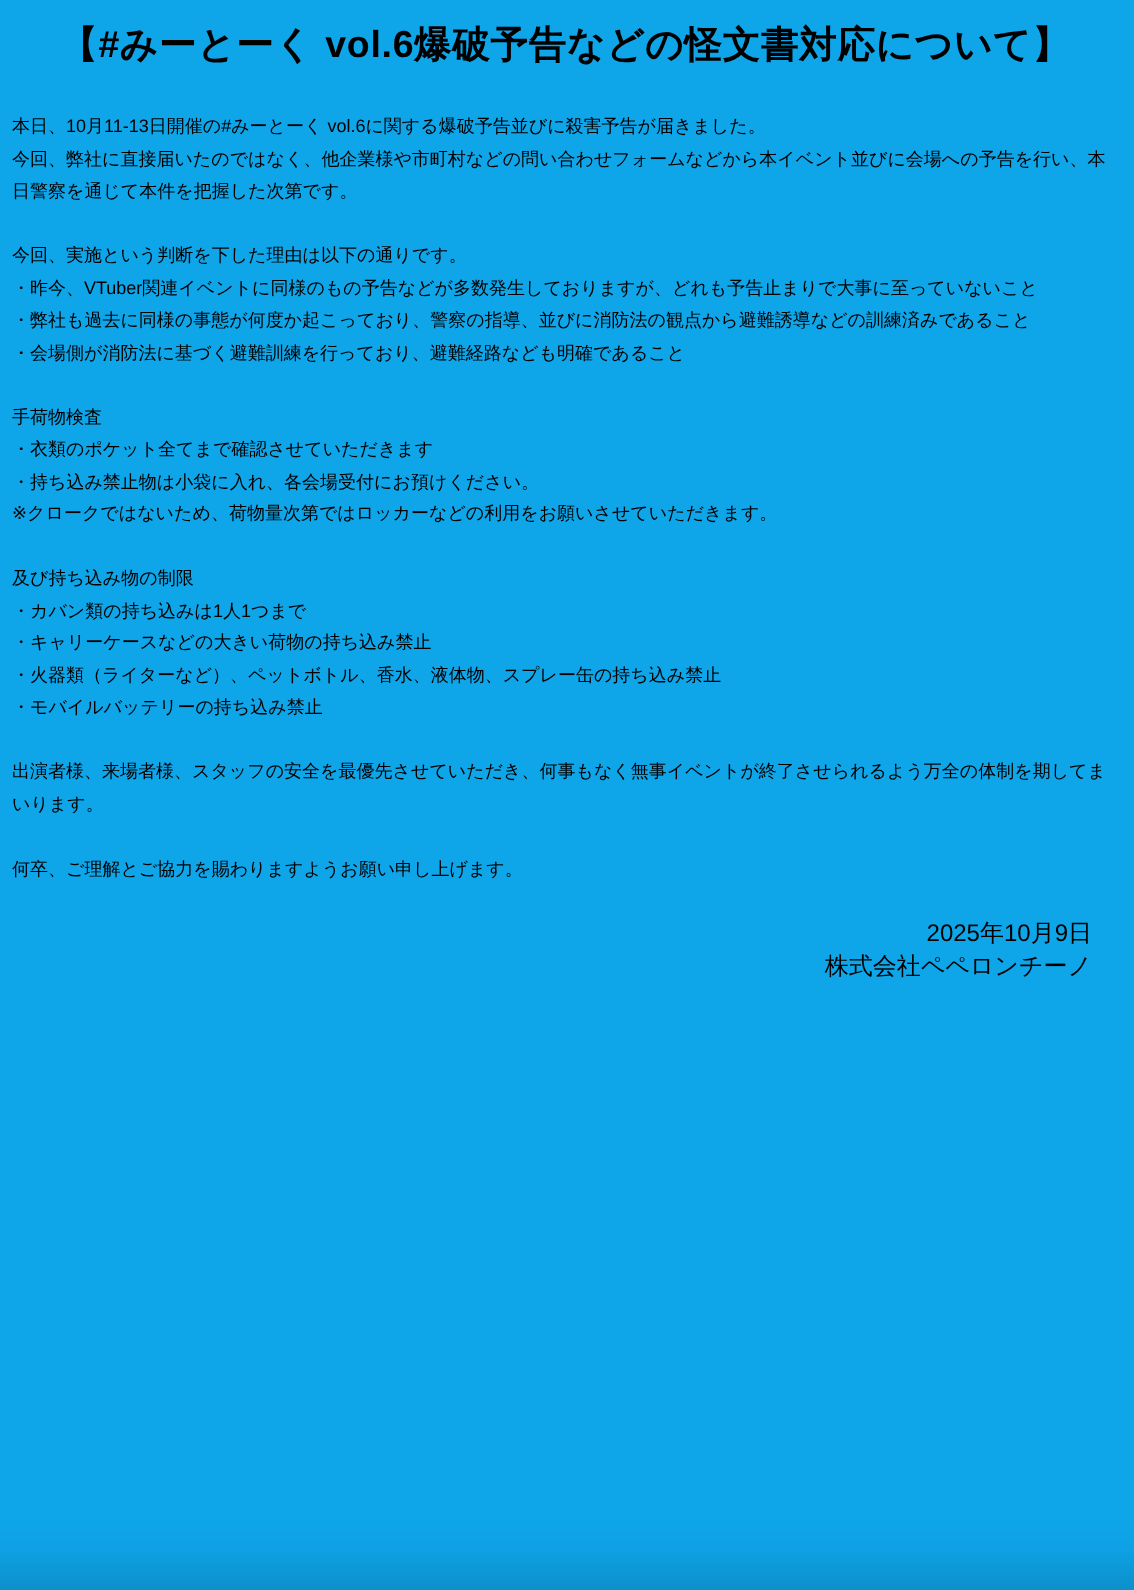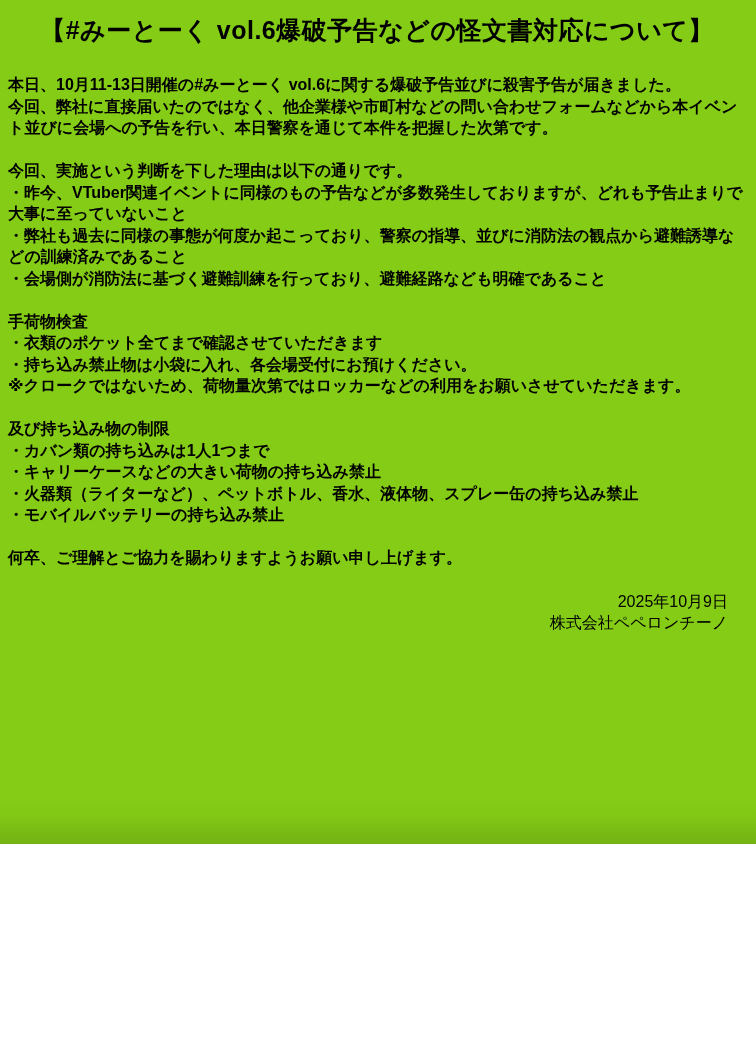--- a/index.html
+++ b/index.html
@@ -10,39 +10,39 @@
   body {
     width: 756px;
     height: 1060px;
     overflow: hidden;
     font-family: "Liberation Sans", "DejaVu Sans", sans-serif;
     color: #000000;
   }
   .page {
     position: relative;
     width: 756px;
-    height: 844px;
-    background: #84cc16;
+    height: 1060px;
+    background: #0ea5e9;
     box-sizing: border-box;
     padding: 12px 10px 0 8px;
   }
   .doc-title {
     text-align: center;
     font-size: 25px;
     font-weight: 700;
     line-height: 36px;
     margin: 0 0 26px 0;
     letter-spacing: 0.5px;
   }
   .doc-paragraph {
-    font-size: 16px;
+    font-size: 12px;
     line-height: 21.5px;
     margin: 0 0 21.5px 0;
     white-space: pre-line;
-    font-weight: 700;
+    font-weight: 400;
   }
   .signature {
     margin-top: 22px;
     text-align: right;
     padding-right: 18px;
     font-size: 16px;
     line-height: 21.5px;
   }
   .signature div {
     white-space: nowrap;
@@ -83,20 +83,21 @@
 ※クロークではないため、荷物量次第ではロッカーなどの利用をお願いさせていただきます。</p>
 
   <p class="doc-paragraph">及び持ち込み物の制限
 ・カバン類の持ち込みは1人1つまで
 ・キャリーケースなどの大きい荷物の持ち込み禁止
 ・火器類（ライターなど）、ペットボトル、香水、液体物、スプレー缶の持ち込み禁止
 ・モバイルバッテリーの持ち込み禁止</p>
 
 
 
+  <p class="doc-paragraph">出演者様、来場者様、スタッフの安全を最優先させていただき、何事もなく無事イベントが終了させられるよう万全の体制を期してまいります。</p>
 
   <p class="doc-paragraph">何卒、ご理解とご協力を賜わりますようお願い申し上げます。</p>
 
   <div class="signature">
     <div>2025年10月9日</div>
     <div>株式会社ペペロンチーノ</div>
   </div>
 
   <div class="bottom-shadow"></div>
 

